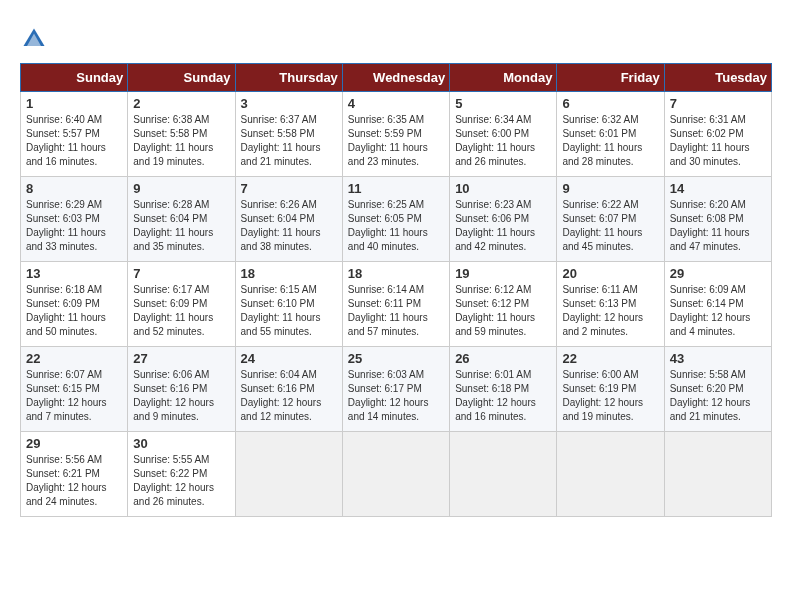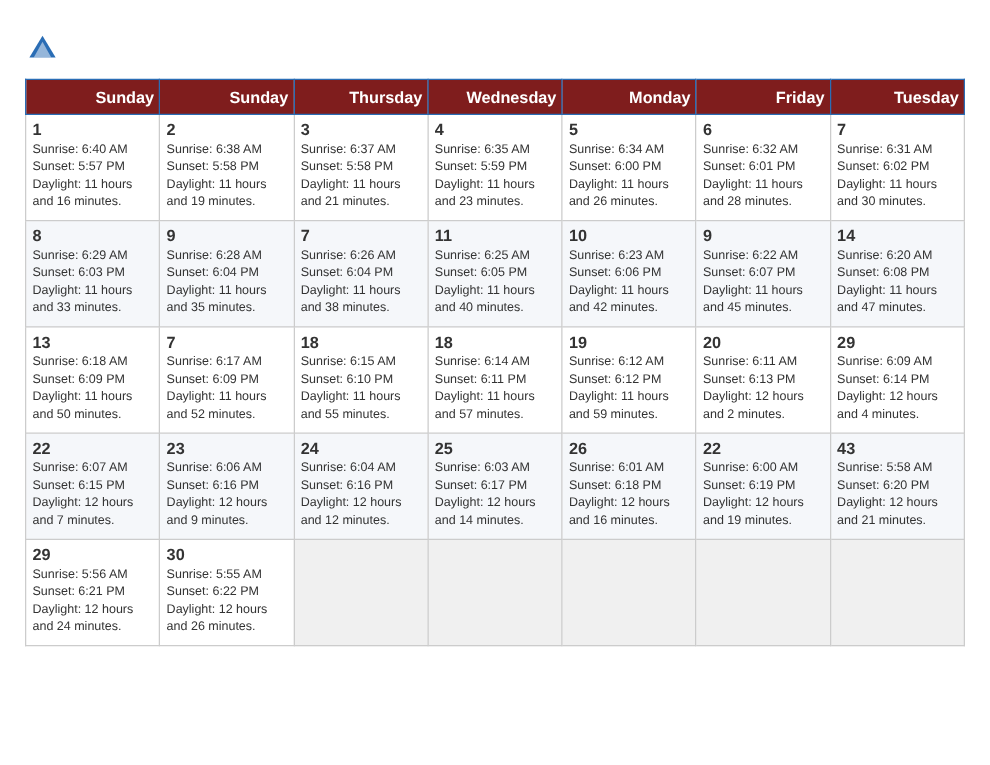--- a/index.html
+++ b/index.html
@@ -208,21 +208,21 @@
     <span class="day-num">29</span>
     <div class="cell-info">Sunrise: 6:09 AM<br>Sunset: 6:14 PM<br>Daylight: 12 hours and 4 minutes.</div>
   </td>
       </tr>
       <tr>
         <td>
     <span class="day-num">22</span>
     <div class="cell-info">Sunrise: 6:07 AM<br>Sunset: 6:15 PM<br>Daylight: 12 hours and 7 minutes.</div>
   </td>
         <td>
-    <span class="day-num">23</span>
+    <span class="day-num">27</span>
     <div class="cell-info">Sunrise: 6:06 AM<br>Sunset: 6:16 PM<br>Daylight: 12 hours and 9 minutes.</div>
   </td>
         <td>
     <span class="day-num">24</span>
     <div class="cell-info">Sunrise: 6:04 AM<br>Sunset: 6:16 PM<br>Daylight: 12 hours and 12 minutes.</div>
   </td>
         <td>
     <span class="day-num">25</span>
     <div class="cell-info">Sunrise: 6:03 AM<br>Sunset: 6:17 PM<br>Daylight: 12 hours and 14 minutes.</div>
   </td>

